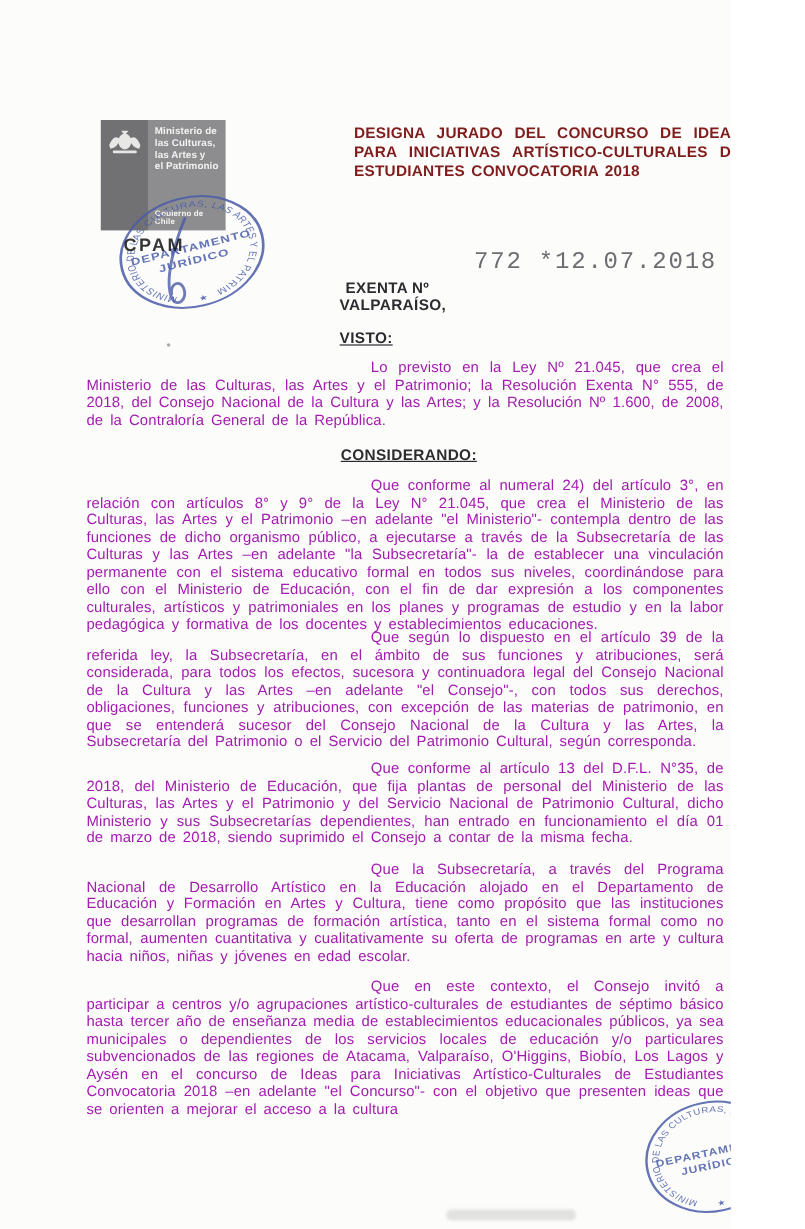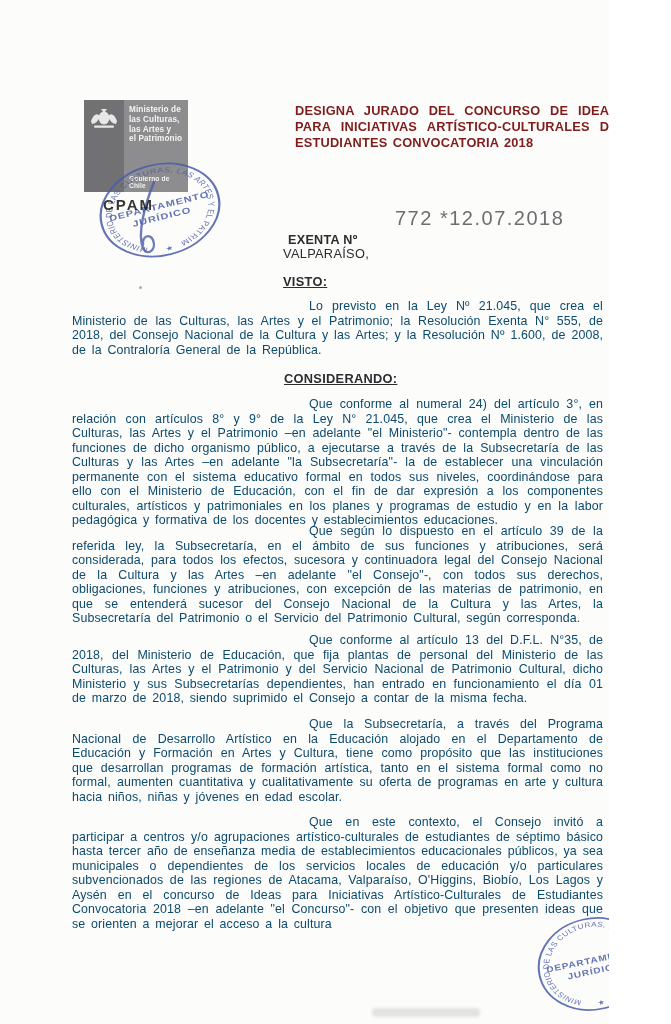--- a/index.html
+++ b/index.html
@@ -29,30 +29,30 @@
   
   .stamp-top { left:90px; top:158px; }
   .stamp-bottom { left:532px; top:914px; }
   .stamp text { fill:#4a5ca9; }
   .paraph { left:128px; top:178px; }
 
   
   .doc-title { left:295px; top:103px; width:323px; font-size:12.8px; line-height:16.2px;
     font-weight:bold; color:#7f1d1d; text-align:justify; letter-spacing:.2px; word-spacing:1.5px; }
   .exenta-label { left:288px; top:221px; font-size:12.6px; font-weight:bold; color:#2c2c30; letter-spacing:.3px;margin-top:12px; }
-  .exenta-number { left:395px; top:207px; font-family:Liberation Sans, sans-serif;
+  .exenta-number { left:395px; top:207px; font-family:Liberation Mono, monospace;
     font-size:20px; color:#55555a; letter-spacing:1.5px; opacity:.85; }
-  .city { left:283px; top:246px; font-size:12.8px; font-weight:normal; color:#2c2c30; letter-spacing:.3px; }
+  .city { left:283px; top:246px; font-size:12.8px; font-weight:bold; color:#2c2c30; letter-spacing:.3px; }
   .section-heading { font-size:12.8px; font-weight:bold; color:#2c2c30; letter-spacing:.3px;text-decoration:underline; }
   .visto-heading { left:283px; top:274px; }
   .considerando-heading { left:284px; top:371px; }
 
   
   .para { left:72px; width:531px; font-size:12.4px; line-height:14.5px;
-    text-align:justify; text-indent:237px; letter-spacing:.12px; word-spacing:2.2px; color:#0c4a6e; }
+    text-align:justify; text-indent:237px; letter-spacing:.12px; word-spacing:2.2px; color:#a21caf; }
   .visto-para { top:299px; }
   .p1 { top:397px; }
   .p2 { top:524px; }
   .p3 { top:633px; }
   .p4 { top:717px; }
   .p5 { top:815px; }
 
   
   .scan-dot { left:139px; top:286px; width:3px; height:3px; border-radius:50%;
     background:#8a8a8e; opacity:.7; }

